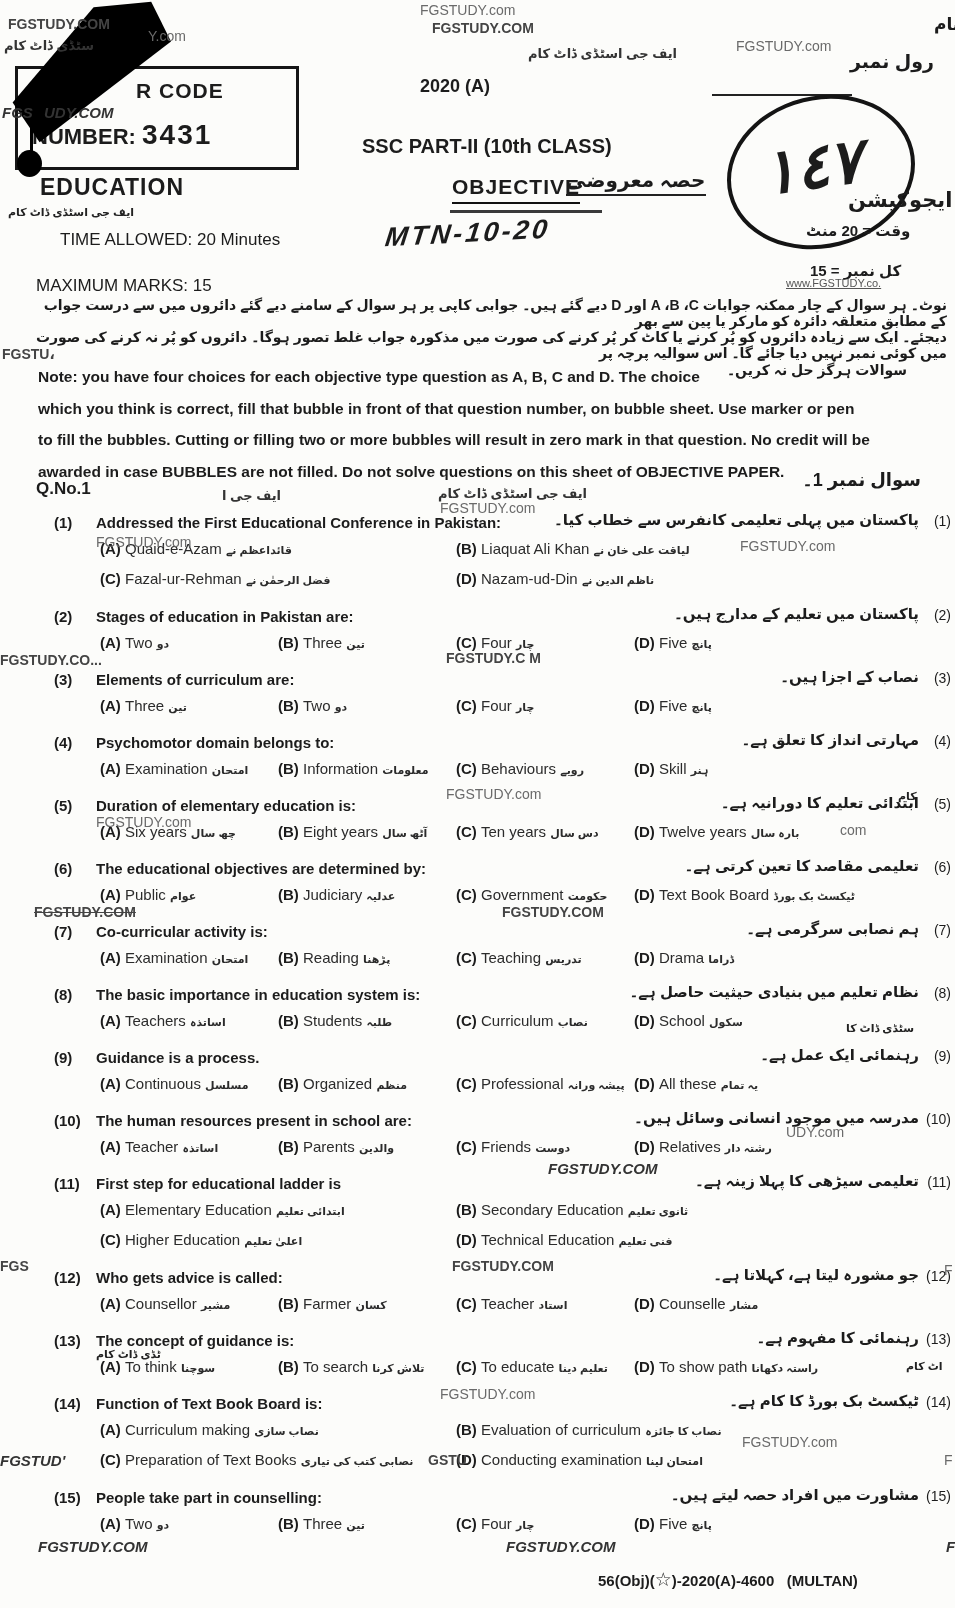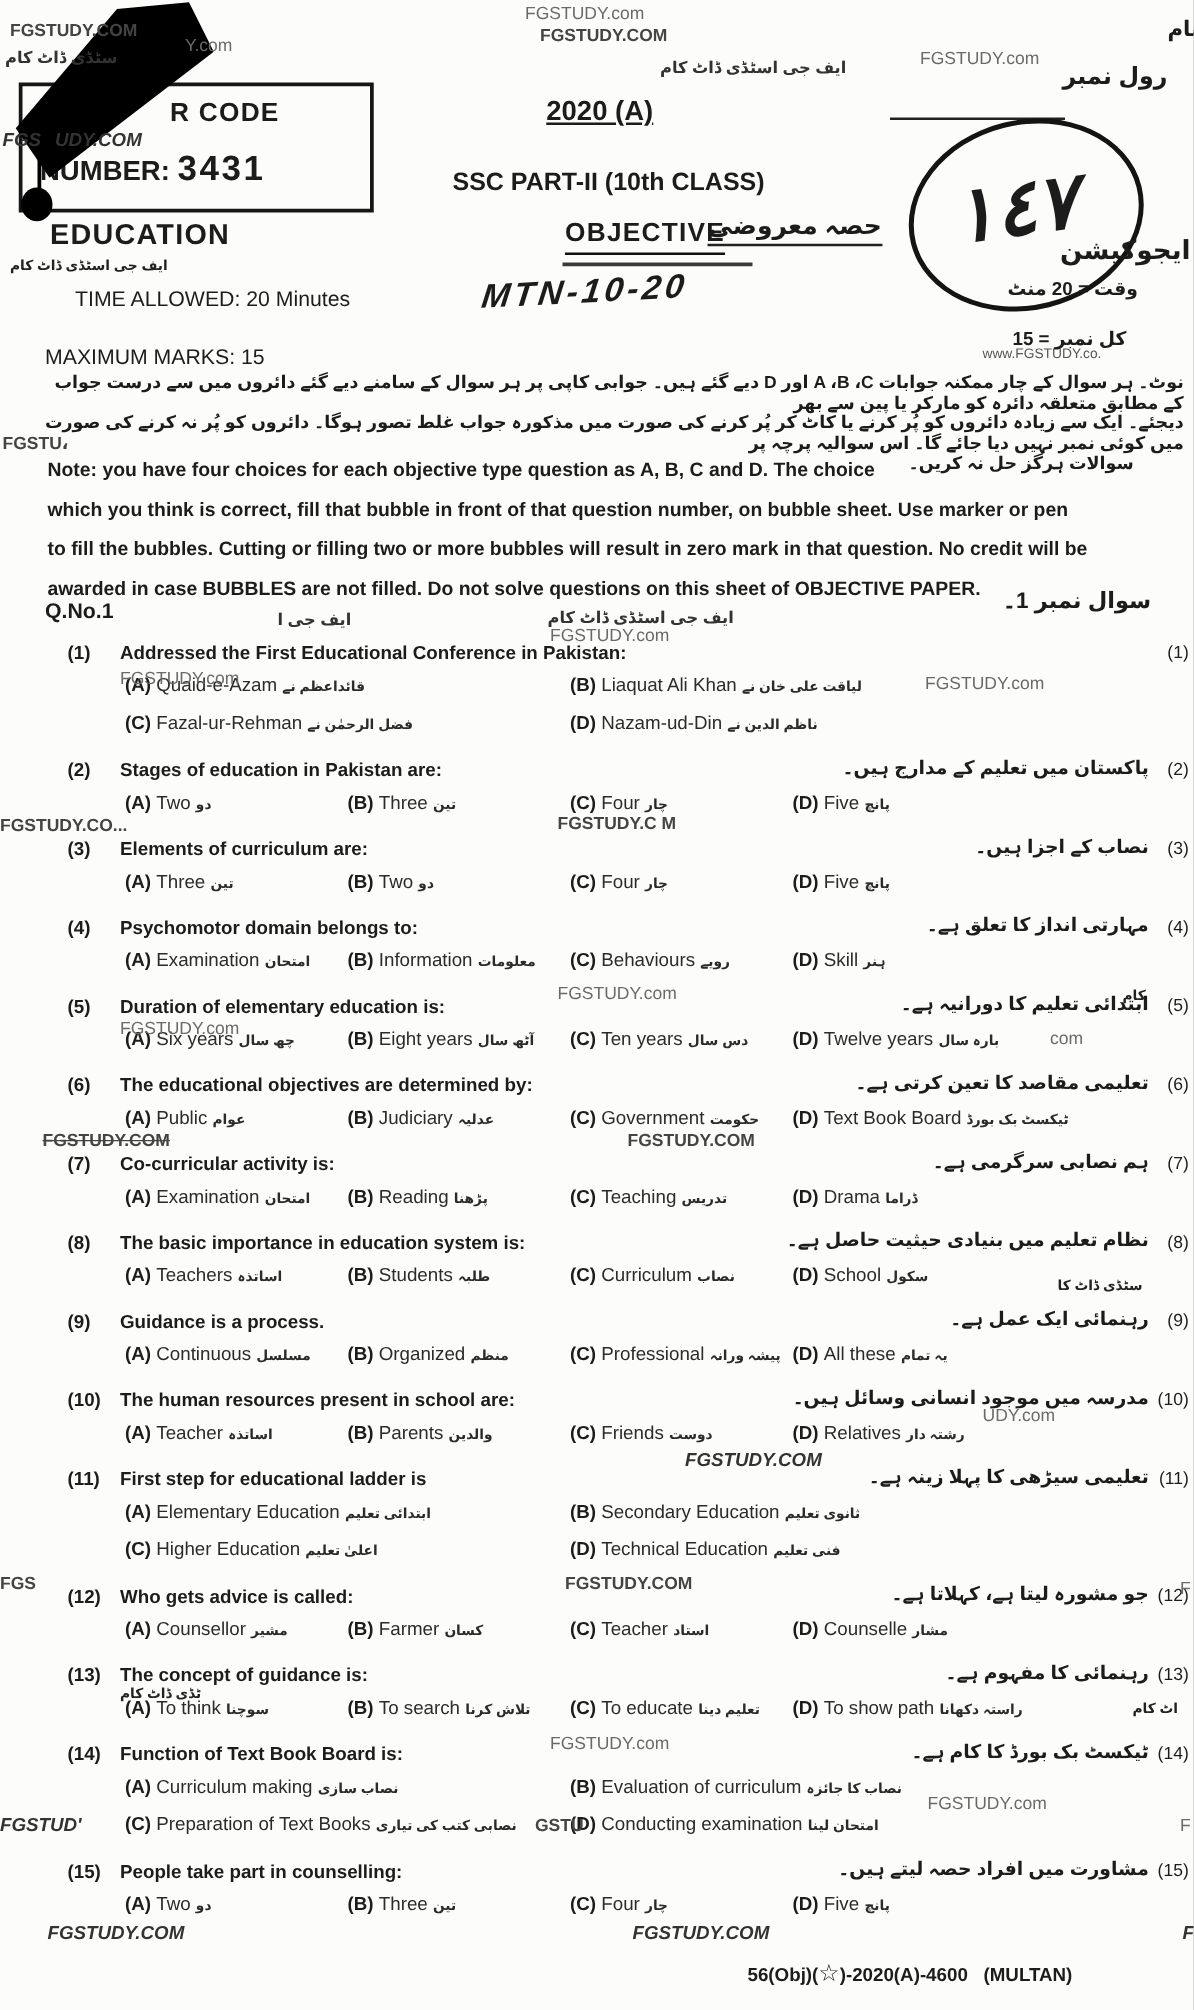--- a/index.html
+++ b/index.html
@@ -24,21 +24,21 @@
   .blob-stem { position:absolute; left:30px; top:100px; width:3px; height:60px; background:#000; }
   .blob-dot  { position:absolute; left:17px; top:150px; width:25px; height:27px; background:#000; border-radius:50%; }
   
   .code-box { position:absolute; left:15px; top:66px; width:284px; height:104px; border:3px solid #161616; }
   .code-l1 { position:absolute; left:118px; top:10px; font-size:21px; font-weight:bold; letter-spacing:1px; }
   .code-l2 { position:absolute; left:14px; top:50px; font-size:22px; font-weight:bold; }
   .code-num { font-size:28px; letter-spacing:2px; }
   .h-edu   { position:absolute; left:40px;  top:174px; font-size:23px; font-weight:bold; letter-spacing:1px; }
   .h-time  { position:absolute; left:60px;  top:230px; font-size:17px; }
   .h-marks { position:absolute; left:36px;  top:276px; font-size:17px; }
-  .h-year  { position:absolute; left:437px; top:76px;  font-size:22px; font-weight:bold;text-decoration:underline; }
+  .h-year  { position:absolute; left:420px; top:76px;  font-size:18px; font-weight:bold; }
   .h-ssc   { position:absolute; left:362px; top:113px; font-size:20px; font-weight:bold;margin-top:22px; }
   .h-obj   { position:absolute; left:452px; top:175px; font-size:21px; font-weight:bold; letter-spacing:1px;
              border-bottom:2px solid #111; padding-bottom:3px; }
   .h-obj-u2{ position:absolute; left:450px; top:210px; width:152px; border-top:3px solid #3a3a3a; }
   .h-obj-ur{ position:absolute; left:566px; top:168px; font-size:20px; font-weight:bold; direction:rtl;
              border-bottom:2px solid #222; padding-bottom:2px; }
   .hand    { font-style:italic; font-weight:bold; transform:skewX(-10deg) rotate(-3deg); }
   .h-mtn   { position:absolute; left:386px; top:218px; font-size:27px; letter-spacing:3px; }
   .hand-circle { position:absolute; left:726px; top:96px; width:190px; height:152px;
                  border:4px solid #141414; border-radius:50%; transform:rotate(-14deg); }
@@ -124,20 +124,21 @@
     <div>which you think is correct, fill that bubble in front of that question number, on bubble sheet. Use marker or pen</div>
     <div>to fill the bubbles. Cutting or filling two or more bubbles will result in zero mark in that question.  No credit will be</div>
     <div>awarded in case BUBBLES are not filled. Do not solve questions on this sheet of OBJECTIVE PAPER.</div>
   </div>
 
   <div class="q-head">Q.No.1</div>
   <div class="q-head-ur">سوال نمبر 1۔</div>
   <div class="questions">
       <div class="q tall">
         <div class="q-en"><span class="q-numl">(1)</span><span>Addressed the First Educational Conference in Pakistan:</span></div>
+        <span class="q-ur">پاکستان میں پہلی تعلیمی کانفرس سے خطاب کیا۔</span>
         <span class="q-numr">(1)</span>
         <div class="opts two">
           <span class="opt"><b>(A) </b><span>Quaid-e-Azam  </span><span class="opt-ur">قائداعظم نے</span></span>
           <span class="opt"><b>(B) </b><span>Liaquat Ali Khan  </span><span class="opt-ur">لیاقت علی خان نے</span></span>
         </div>
         <div class="opts two">
           <span class="opt"><b>(C) </b><span>Fazal-ur-Rehman  </span><span class="opt-ur">فضل الرحمٰن نے</span></span>
           <span class="opt"><b>(D) </b><span>Nazam-ud-Din  </span><span class="opt-ur">ناظم الدین نے</span></span>
         </div>
       </div>
@@ -308,21 +309,21 @@
 <span class="abs wm-bold" style="left: 8px; top: 16px;">FGSTUDY.COM</span>
     <span class="abs wm-ur" style="left: 4px; top: 38px;">سٹڈی ڈاٹ کام</span>
     <span class="abs wm-plain" style="left: 148px; top: 28px;">Y.com</span>
     <span class="abs wm-plain" style="left: 420px; top: 2px;">FGSTUDY.com</span>
     <span class="abs wm-bold" style="left: 432px; top: 20px;">FGSTUDY.COM</span>
     <span class="abs wm-ur" style="left: 528px; top: 46px;">ایف جی اسٹڈی ڈاٹ کام</span>
     <span class="abs wm-plain" style="left: 736px; top: 38px;">FGSTUDY.com</span>
     <span class="abs wm-boldital" style="left: 2px; top: 104px;">FGS</span>
     <span class="abs wm-boldital" style="left: 44px; top: 104px;">UDY.COM</span>
     <span class="abs wm-ur-sm" style="left: 8px; top: 206px;">ایف جی اسٹڈی ڈاٹ کام</span>
-    <span class="abs wm-sm" style="left: 786px; top: 277px;">www.FGSTUDY.co.</span>
+    <span class="abs wm-sm" style="left: 786px; top: 277px; text-decoration: underline;">www.FGSTUDY.co.</span>
     <span class="abs wm-bold" style="left: 2px; top: 346px;">FGSTU،</span>
     <span class="abs wm-ur" style="left: 222px; top: 488px;">ایف جی ا</span>
     <span class="abs wm-ur" style="left: 438px; top: 486px;">ایف جی اسٹڈی ڈاٹ کام</span>
     <span class="abs wm-plain" style="left: 440px; top: 500px;">FGSTUDY.com</span>
     <span class="abs wm-plain" style="left: 96px; top: 534px;">FGSTUDY.com</span>
     <span class="abs wm-plain" style="left: 740px; top: 538px;">FGSTUDY.com</span>
     <span class="abs wm-bold" style="left: 0px; top: 652px;">FGSTUDY.CO...</span>
     <span class="abs wm-bold" style="left: 446px; top: 650px;">FGSTUDY.C M</span>
     <span class="abs wm-plain" style="left: 446px; top: 786px;">FGSTUDY.com</span>
     <span class="abs wm-ur-sm" style="left: 898px; top: 790px;">کام</span>

